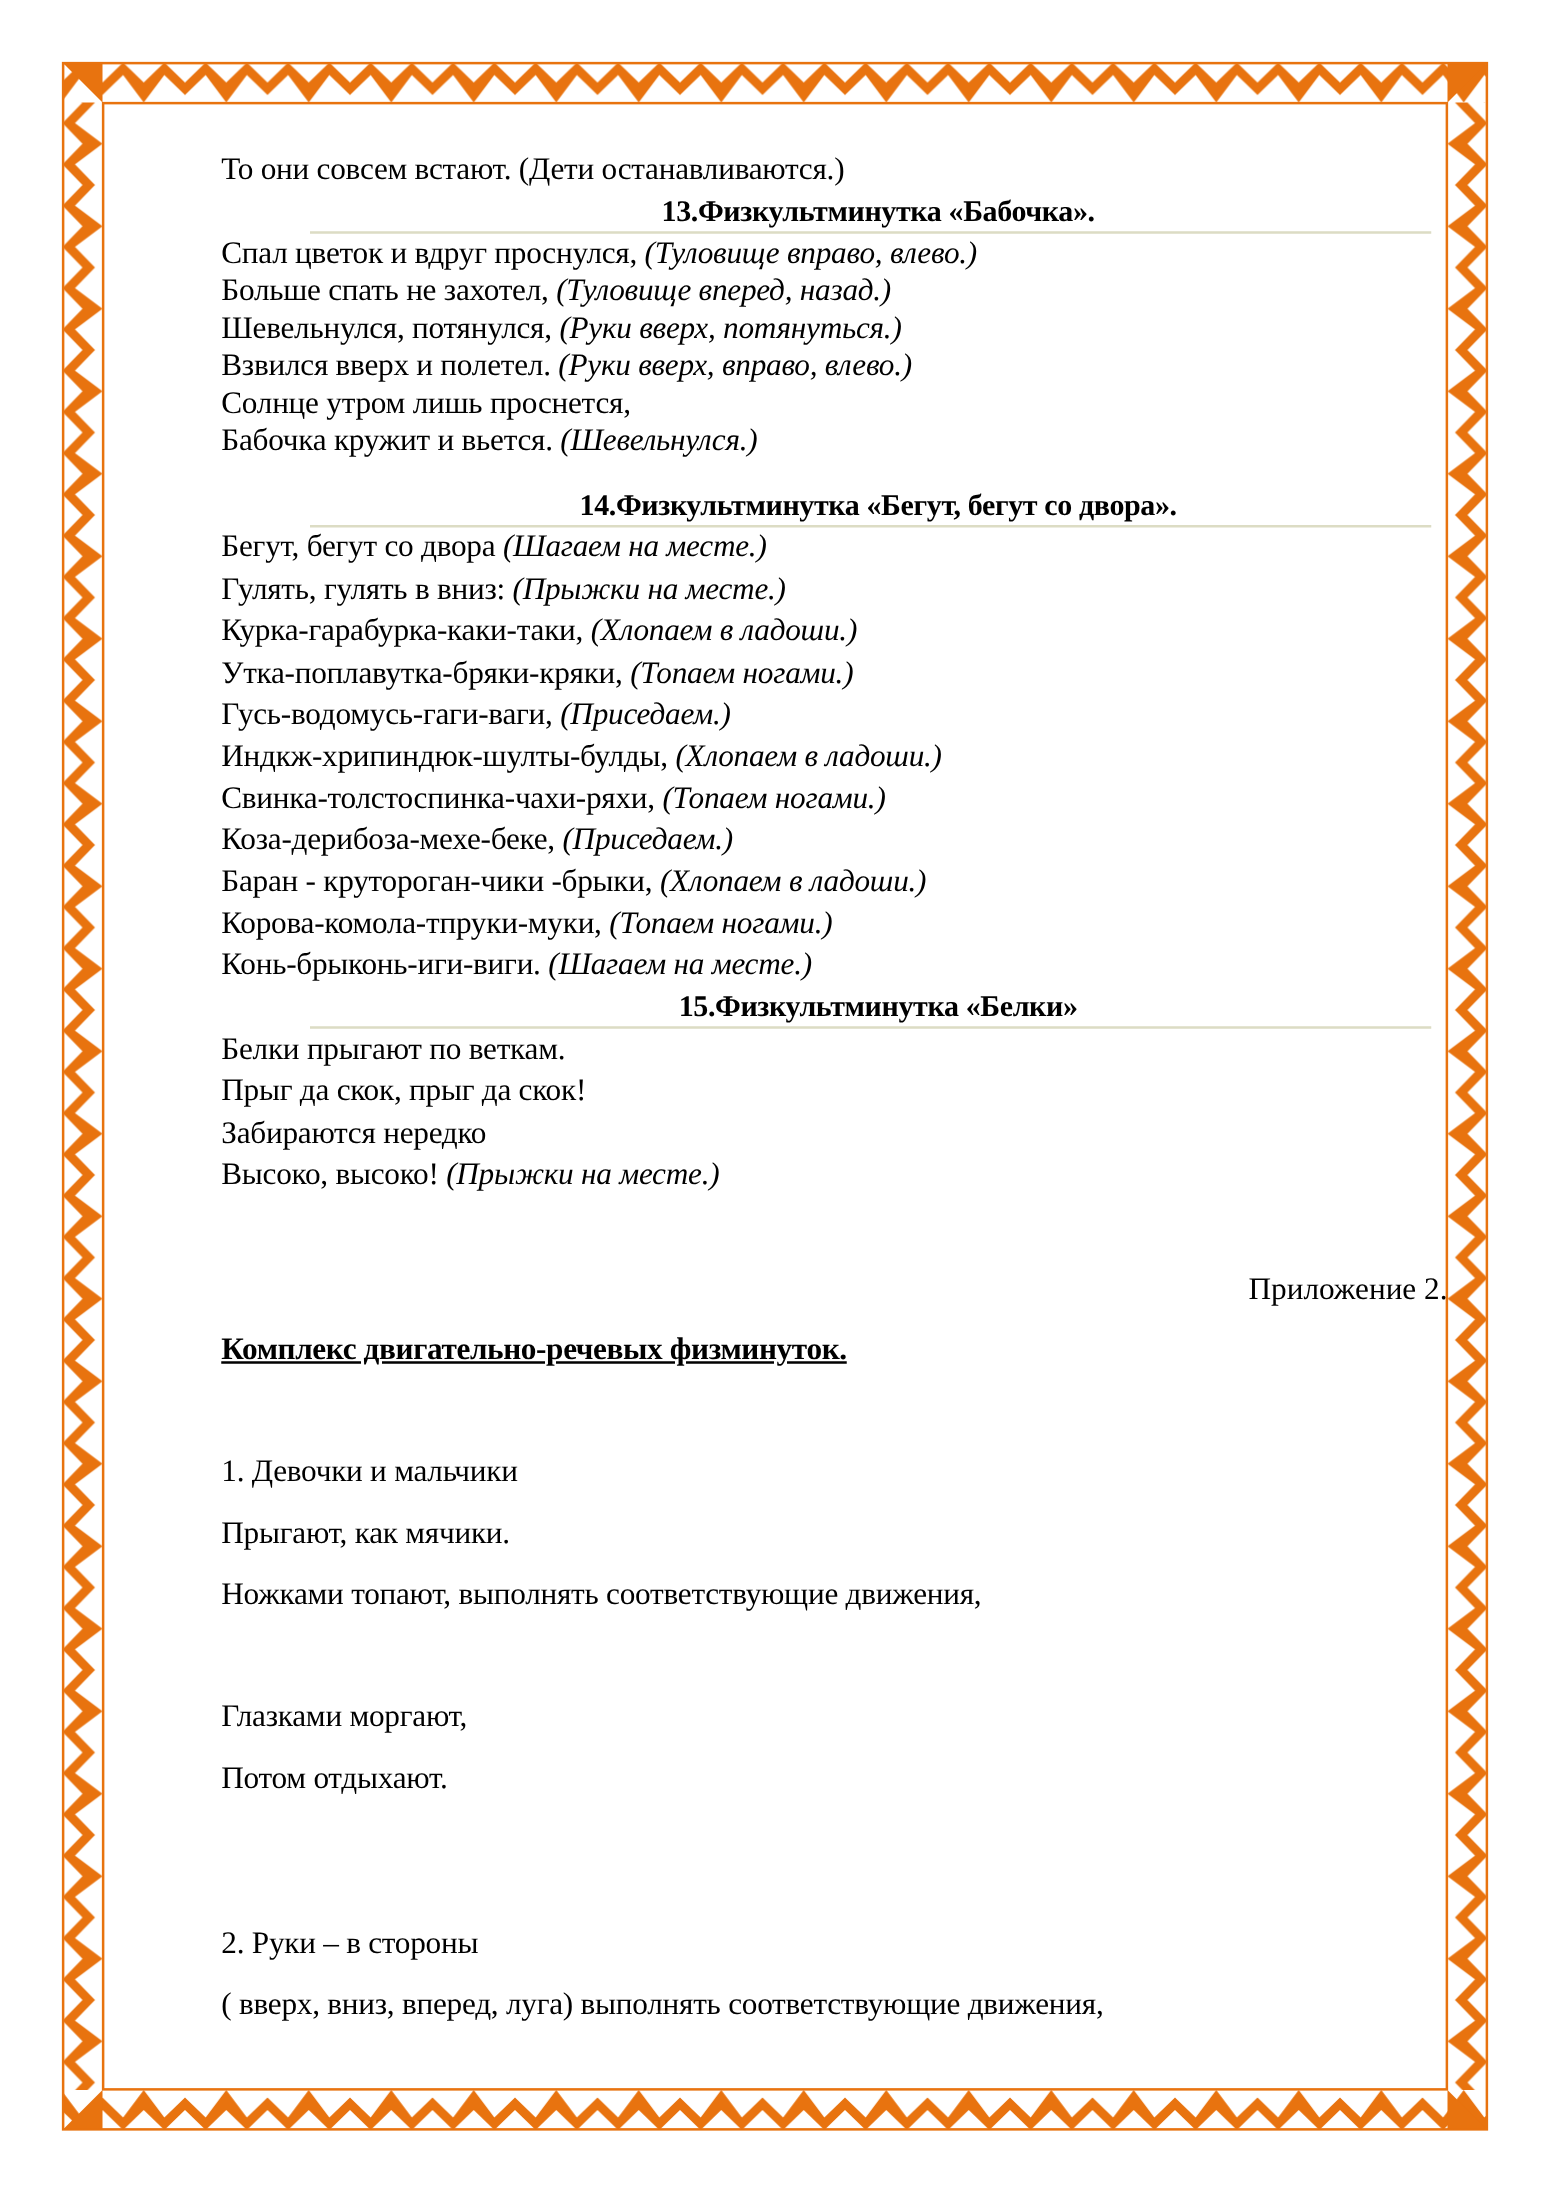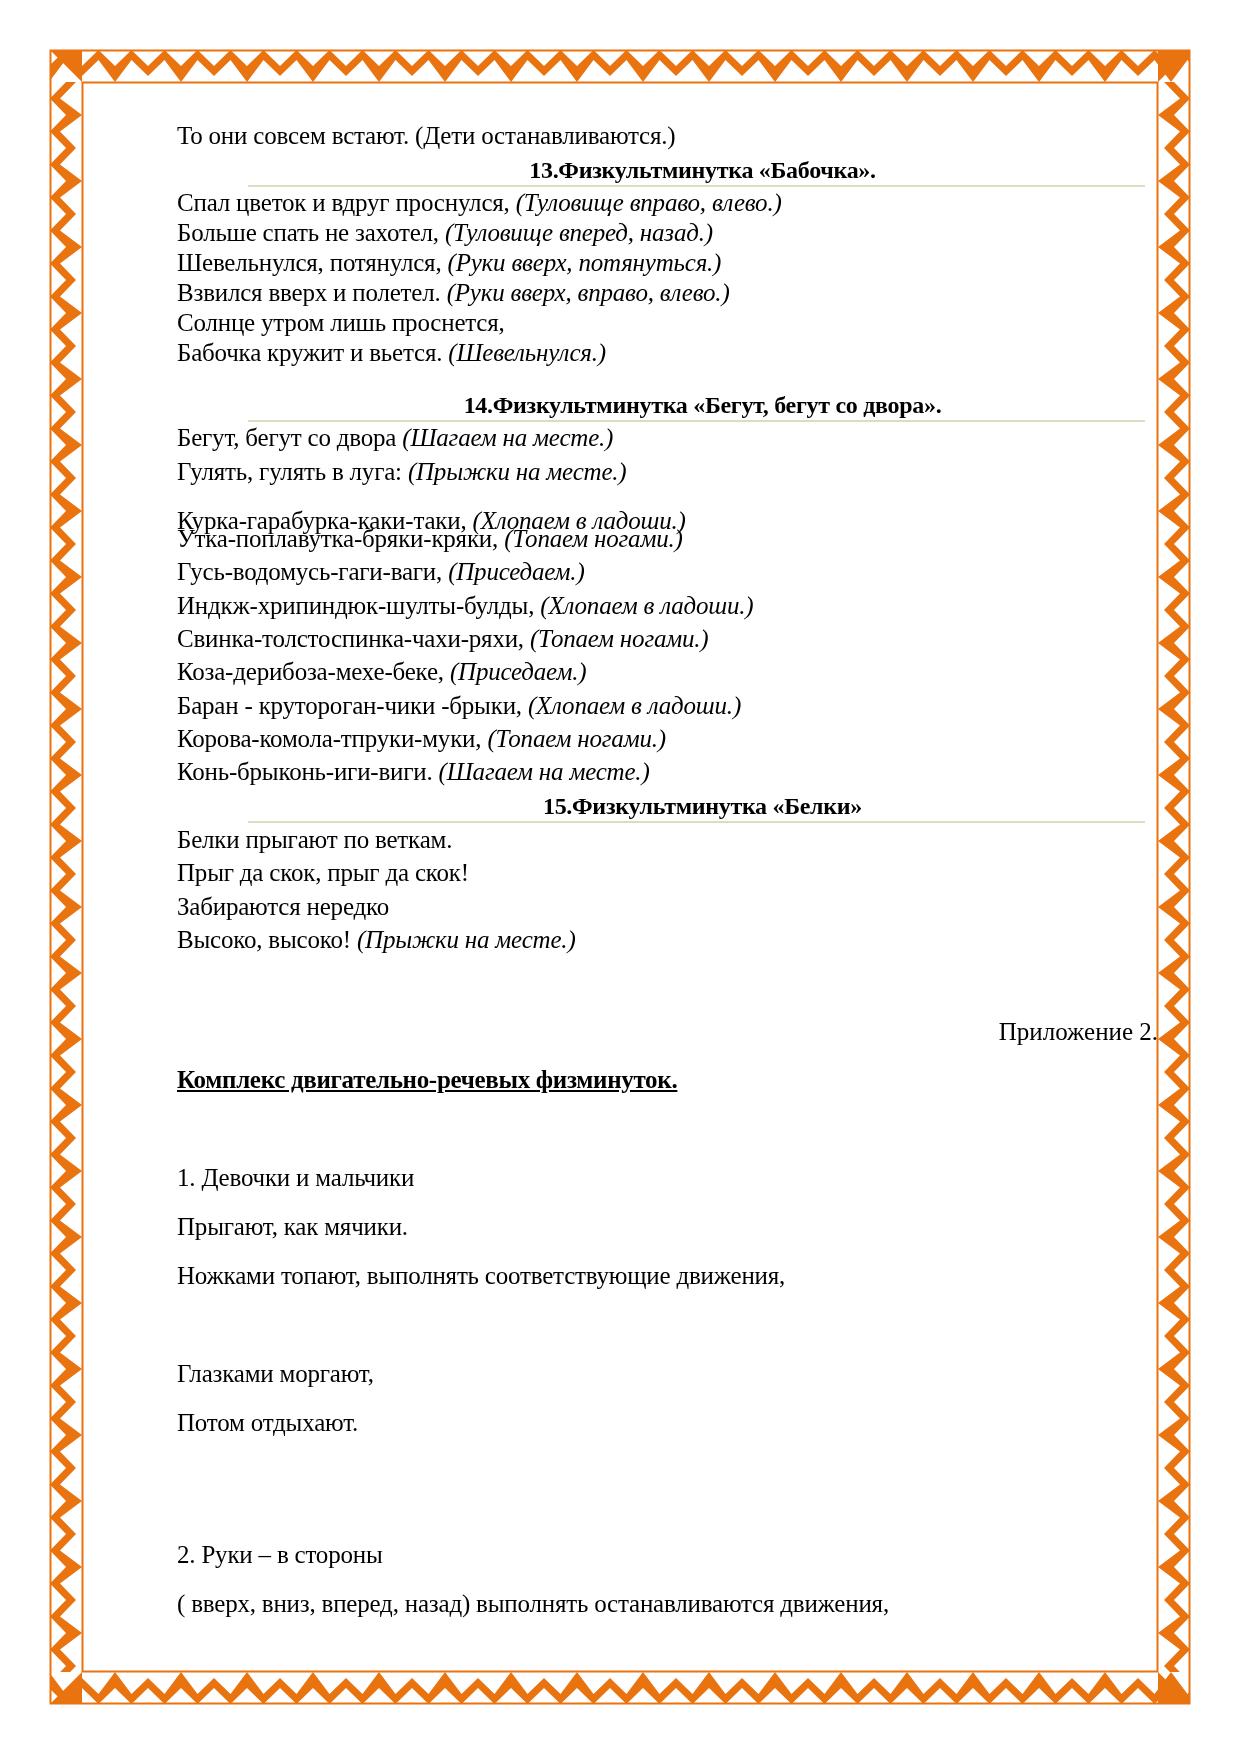--- a/index.html
+++ b/index.html
@@ -81,22 +81,22 @@
   <div class="line" style="top:218px"><span>Больше спать не захотел, </span><span class="note">(Туловище вперед, назад.)</span></div>
   <div class="line" style="top:248px"><span>Шевельнулся, потянулся, </span><span class="note">(Руки вверх, потянуться.)</span></div>
   <div class="line" style="top:308px"><span>Солнце утром лишь проснется,</span><span class="note"></span></div>
   <div class="line" style="top:278px"><span>Взвился вверх и полетел. </span><span class="note">(Руки вверх, вправо, влево.)</span></div>
   <div class="line" style="top:338px"><span>Бабочка кружит и вьется. </span><span class="note">(Шевельнулся.)</span></div>
 
   <div class="heading" style="top:390px">
     <span>14.Физкультминутка «Бегут, бегут со двора».</span>
   </div>
   <div class="line" style="top:423px"><span>Бегут, бегут со двора </span><span class="note">(Шагаем на месте.)</span></div>
-  <div class="line" style="top:457px"><span>Гулять, гулять в луга: </span><span class="note">(Прыжки на месте.)</span></div>
-  <div class="line" style="top:506px"><span>Курка-гарабурка-каки-таки, </span><span class="note">(Хлопаем в ладоши.)</span></div>
+  <div class="line" style="top:457px"><span>Гулять, гулять в вниз: </span><span class="note">(Прыжки на месте.)</span></div>
+  <div class="line" style="top:490px"><span>Курка-гарабурка-каки-таки, </span><span class="note">(Хлопаем в ладоши.)</span></div>
   <div class="line" style="top:524px"><span>Утка-поплавутка-бряки-кряки, </span><span class="note">(Топаем ногами.)</span></div>
   <div class="line" style="top:557px"><span>Гусь-водомусь-гаги-ваги, </span><span class="note">(Приседаем.)</span></div>
   <div class="line" style="top:591px"><span>Индкж-хрипиндюк-шулты-булды, </span><span class="note">(Хлопаем в ладоши.)</span></div>
   <div class="line" style="top:624px"><span>Свинка-толстоспинка-чахи-ряхи, </span><span class="note">(Топаем ногами.)</span></div>
   <div class="line" style="top:657px"><span>Коза-дерибоза-мехе-беке, </span><span class="note">(Приседаем.)</span></div>
   <div class="line" style="top:691px"><span>Баран - крутороган-чики -брыки, </span><span class="note">(Хлопаем в ладоши.)</span></div>
   <div class="line" style="top:724px"><span>Корова-комола-тпруки-муки, </span><span class="note">(Топаем ногами.)</span></div>
   <div class="line" style="top:757px"><span>Конь-брыконь-иги-виги. </span><span class="note">(Шагаем на месте.)</span></div>
 
   <div class="heading" style="top:791px">
@@ -110,15 +110,15 @@
   <div class="appendix">Приложение 2.</div>
   <div class="complex-title">Комплекс двигательно-речевых физминуток.</div>
 
   <div class="line" style="top:1163px">1. Девочки и мальчики</div>
   <div class="line" style="top:1212px">Прыгают, как мячики.</div>
   <div class="line" style="top:1261px">Ножками топают, выполнять соответствующие движения,</div>
   <div class="line" style="top:1359px">Глазками моргают,</div>
   <div class="line" style="top:1408px">Потом отдыхают.</div>
 
   <div class="line" style="top:1540px">2. Руки – в стороны</div>
-  <div class="line" style="top:1589px">( вверх, вниз, вперед, назад) выполнять останавливаются движения,</div>
+  <div class="line" style="top:1589px">( вверх, вниз, вперед, луга) выполнять соответствующие движения,</div>
 
 </div>
 
 </body></html>

